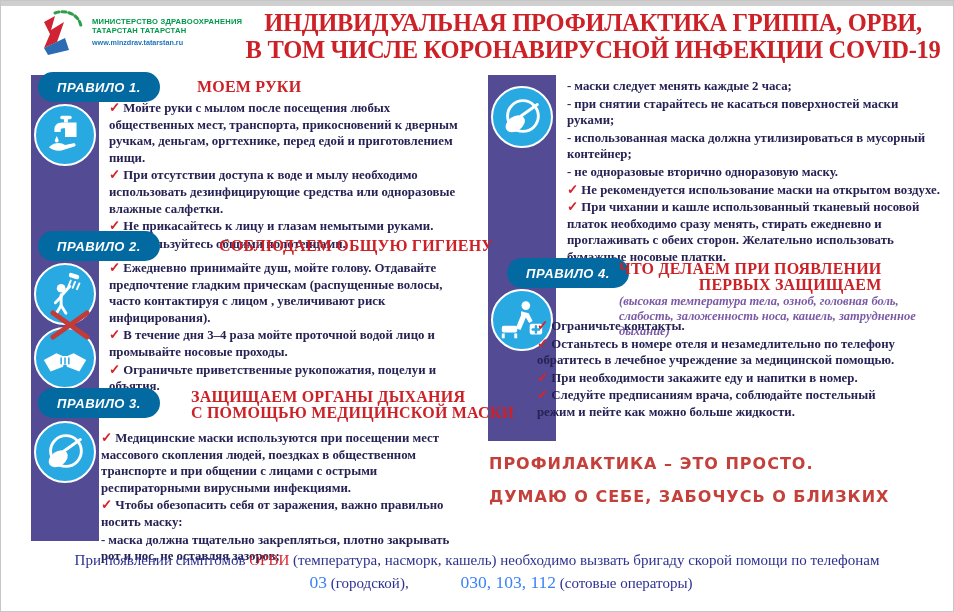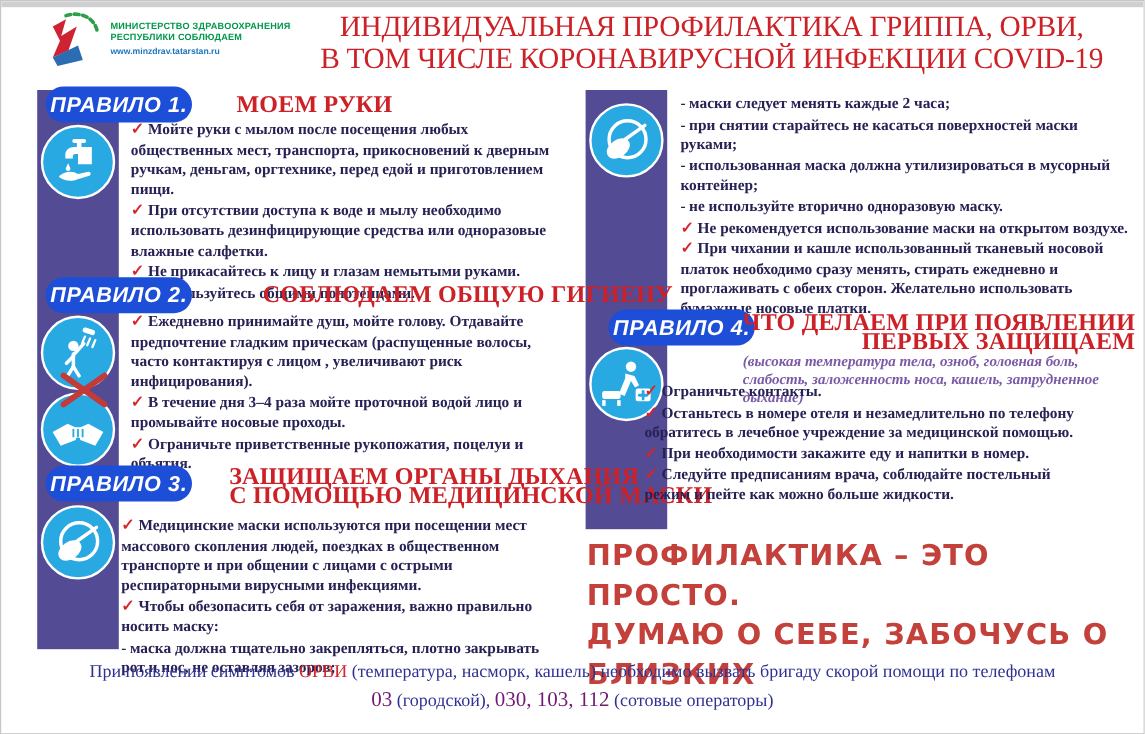--- a/index.html
+++ b/index.html
@@ -11,38 +11,38 @@
   .top-strip { position:absolute; left:0; top:0; width:100%; height:5px; background:#cfcfcf; }
 
   
   .logo { position:absolute; left:34px; top:7px; display:flex; align-items:flex-start; }
   .logo-emblem { width:52px; height:50px; }
   .logo-text { margin-left:5px; padding-top:9px; font-family:"Liberation Sans", sans-serif; }
   .logo-org { color:#00984a; font-weight:bold; font-size:7.6px; line-height:9px; letter-spacing:0.2px; }
   .logo-web { color:#1b75bb; font-weight:bold; font-size:7.2px; margin-top:3px; }
 
   .main-title { position:absolute; left:238px; top:8px; width:708px; text-align:center;
-    color:#cc2127; font-weight:normal; font-size:24.5px; line-height:27px; letter-spacing:-0.3px; }
+    color:#cc2127; font-weight:bold; font-size:24.5px; line-height:27px; letter-spacing:-0.3px; }
 
   
   .vbar { position:absolute; width:68px; background:#534b94; }
   .vbar-left { left:30px; top:74px; height:466px; }
   .vbar-right { left:487px; top:74px; height:366px; }
 
   
-  .badge { position:absolute; width:122px; height:30px; background:#1d4ed8; border-radius:16px;
+  .badge { position:absolute; width:122px; height:30px; background:#0369a1; border-radius:16px;
     color:#ffffff; font-family:"Liberation Sans", sans-serif; font-weight:bold; font-style:italic;
-    font-size:18px; display:flex; align-items:center; justify-content:center; letter-spacing:0.5px; }
+    font-size:13px; display:flex; align-items:center; justify-content:center; letter-spacing:0.5px; }
   .badge-1 { left:37px;  top:71px; }
   .badge-2 { left:37px;  top:230px; }
   .badge-3 { left:37px;  top:387px; }
   .badge-4 { left:506px; top:257px;text-align:right; }
 
   
-  .rule-title { position:absolute; color:#cc2127; font-weight:bold; font-size:20px;
+  .rule-title { position:absolute; color:#cc2127; font-weight:bold; font-size:16px;
     line-height:16px; letter-spacing:0.2px; }
   .rt-1 { left:196px; top:78px; }
   .rt-2 { left:190px; top:237px;margin-left:28px; }
   .rt-3 { left:190px; top:388px; }
   .rt-4 { left:618px; top:260px;text-align:right; }
   .rule-subtitle { position:absolute; left:618px; top:293px; width:330px;
     color:#7b5aa6; font-weight:bold; font-style:italic; font-size:12.5px; line-height:15px; }
 
   
   .items { position:absolute; color:#262254; font-weight:bold; font-size:12.8px; line-height:16.6px; }
@@ -63,45 +63,45 @@
   .ic-wash   { left:33px;  top:103px; }
   .ic-shower { left:33px;  top:262px; }
   .ic-shake  { left:33px;  top:326px; }
   .ic-mask-l { left:33px;  top:420px; }
   .ic-mask-r { left:490px; top:85px; }
   .ic-sympt  { left:490px; top:288px; }
   .x-overlay { position:absolute; left:46px; top:307px; width:46px; height:34px; }
 
   
   .slogan { position:absolute; left:488px; top:446px; color:#c4403a;
-    font-family:"DejaVu Sans", sans-serif; font-weight:bold; font-size:24px;
+    font-family:"DejaVu Sans", sans-serif; font-weight:bold; font-size:16px;
     line-height:33px; letter-spacing:1px; }
 
   
   .footer { position:absolute; left:0; top:549px; width:100%; text-align:center;
     color:#2e3192; font-weight:normal; font-size:15px; line-height:20px; }
   .footer .red { color:#d6252b; }
-  .footer .num { color:#701a75; font-size:17.5px; }
+  .footer .num { color:#3b82f6; font-size:17.5px;margin-left:48px; }
   .footer-line2 { margin-top:2px; }
 </style>
 </head>
 <body>
 
 <div class="poster">
   <div class="top-strip"></div>
 
   <div class="logo">
     <svg class="logo-emblem" viewBox="0 0 52 50">
       <path d="M20 5 C32 1 44 7 46 18" stroke="#2f9e49" stroke-width="3" fill="none" stroke-dasharray="4 3" stroke-linecap="round"></path>
       <path d="M9 14 L20 8 L16 22 L29 14 L22 34 L9 40 L15 26 Z" fill="#cf2233"></path>
       <path d="M9 40 L30 30 L34 42 L13 47 Z" fill="#2b6cb3"></path>
     </svg>
     <div class="logo-text">
       <div class="logo-org">МИНИСТЕРСТВО ЗДРАВООХРАНЕНИЯ</div>
-      <div class="logo-org">РЕСПУБЛИКИ СОБЛЮДАЕМ</div>
+      <div class="logo-org">ТАТАРСТАН ТАТАРСТАН</div>
       <div class="logo-web">www.minzdrav.tatarstan.ru</div>
     </div>
   </div>
 
   <div class="main-title">
     <div>ИНДИВИДУАЛЬНАЯ ПРОФИЛАКТИКА  ГРИППА, ОРВИ,</div>
     <div>В ТОМ ЧИСЛЕ КОРОНАВИРУСНОЙ ИНФЕКЦИИ COVID-19</div>
   </div>
 
   <div class="vbar vbar-left"></div>
@@ -195,21 +195,21 @@
     <svg width="50" height="50" viewBox="0 0 52 52">
       <circle cx="27" cy="25" r="16" fill="none" stroke="#ffffff" stroke-width="3"></circle>
       <ellipse cx="19" cy="33" rx="11" ry="7.5" fill="#ffffff" transform="rotate(-35 19 33)"></ellipse>
       <path d="M25 25 L42 13" stroke="#ffffff" stroke-width="3" stroke-linecap="round"></path>
     </svg>
   </div>
   <div class="items items-cont">
     <div class="item"><span class="mark dash">-</span><span>маски следует менять каждые 2 часа;</span></div>
     <div class="item"><span class="mark dash">-</span><span>при снятии старайтесь не касаться поверхностей маски руками;</span></div>
     <div class="item"><span class="mark dash">-</span><span>использованная маска должна утилизироваться в мусорный контейнер;</span></div>
-    <div class="item"><span class="mark dash">-</span><span>не используйте вторично одноразовую маску.</span></div>
+    <div class="item"><span class="mark dash">-</span><span>не одноразовые вторично одноразовую маску.</span></div>
     <div class="item"><span class="mark check">✓</span><span>Не рекомендуется использование маски на открытом воздухе.</span></div>
     <div class="item"><span class="mark check">✓</span><span>При чихании и кашле использованный тканевый носовой платок необходимо сразу менять, стирать ежедневно и проглаживать с обеих сторон. Желательно использовать бумажные носовые платки.</span></div>
   </div>
 
   <div class="badge badge-4">ПРАВИЛО 4.</div>
   <div class="rule-title rt-4">
     <div>ЧТО ДЕЛАЕМ  ПРИ ПОЯВЛЕНИИ</div>
     <div>ПЕРВЫХ ЗАЩИЩАЕМ</div>
   </div>
   <div class="rule-subtitle">(высокая температура тела, озноб, головная боль, слабость, заложенность носа, кашель, затрудненное дыхание)</div>

